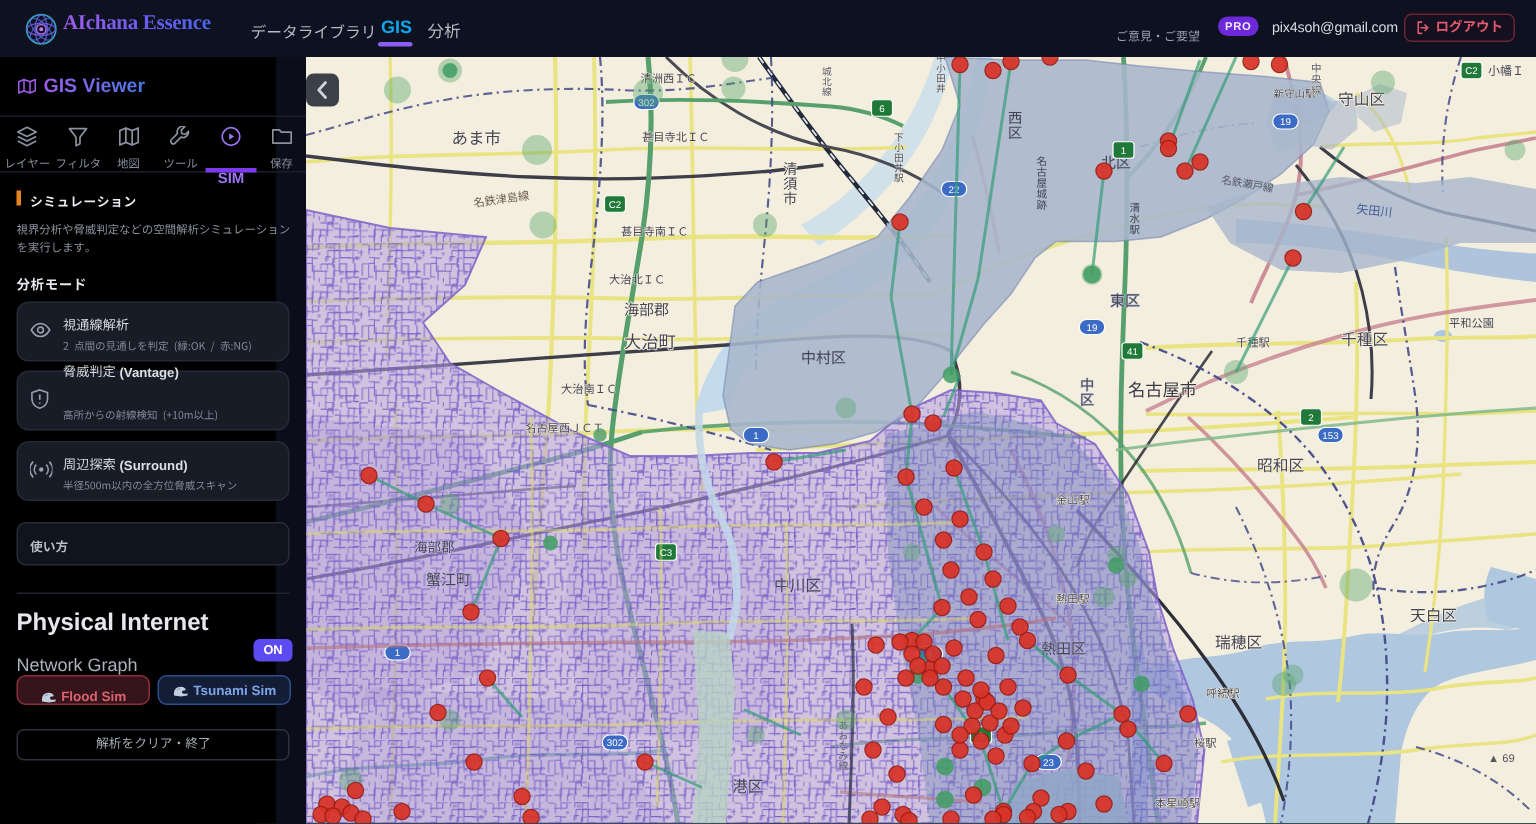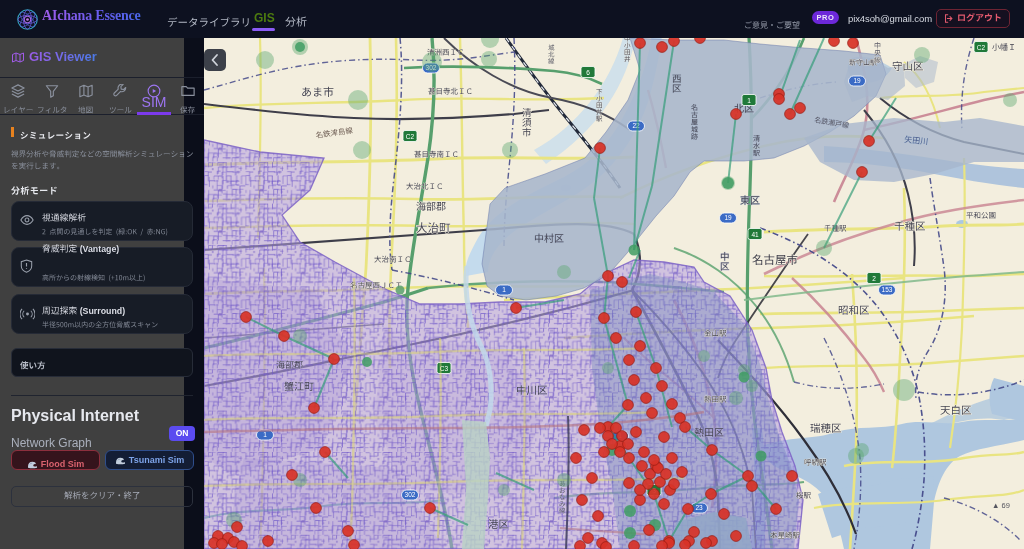--- a/index.html
+++ b/index.html
@@ -1,17 +1,17 @@
 <!DOCTYPE html>
 <html><head><meta charset="utf-8"><style>
 
 * { margin:0; padding:0; box-sizing:border-box; }
 body { width:1024px; height:549px; background:#0b0e1a; font-family:"Liberation Sans",sans-serif; overflow:hidden; position:relative; }
 .nav { position:absolute; left:0; top:0; width:1024px; height:38px; background:#0d1120; display:flex; align-items:center; z-index:5; }
-.side { position:absolute; left:0; top:38px; width:184px; height:511px; background:#404040; z-index:4; }
+.side { position:absolute; left:0; top:38px; width:184px; height:511px; background:#000000; z-index:4; }
 .mapwrap { position:absolute; left:204px; top:38px; width:820px; height:511px; overflow:hidden; background:#86efac; filter:blur(0.35px) saturate(0.97); }
 .brand { font-weight:bold; letter-spacing:0.2px;
   background:linear-gradient(90deg,#a05ce8,#6a5cf0 55%,#4a66e8); -webkit-background-clip:text; background-clip:text; color:transparent;font-family:Liberation Serif, serif; }
 
 </style></head><body>
 <div class="nav">
 <svg width="23" height="23" viewBox="0 0 26 26" style="position:absolute;left:16px;top:8px">
       <circle cx="13" cy="13" r="11" fill="none" stroke="#35a9c6" stroke-width="1.3" opacity="0.95"></circle>
       <ellipse cx="13" cy="13" rx="10.6" ry="4.6" fill="none" stroke="#6e5ade" stroke-width="1" opacity="0.85"></ellipse>
       <ellipse cx="13" cy="13" rx="4.6" ry="10.6" fill="none" stroke="#6e5ade" stroke-width="1" opacity="0.85"></ellipse>
@@ -26,21 +26,21 @@
           <use href="#g75" x="0"></use>
           <use href="#g76" x="1000"></use>
           <use href="#g77" x="2000"></use>
           <use href="#g78" x="3000"></use>
           <use href="#g79" x="4000"></use>
           <use href="#g80" x="5000"></use>
           <use href="#g78" x="6000"></use>
           <use href="#g81" x="7000"></use>
         </g>
       </svg></div>
-<div style="position:absolute;left:254px;top:11px;color:#4d7c0f;font-size:12px;font-weight:bold">GIS</div>
+<div style="position:absolute;left:254px;top:11px;color:#0ea5e9;font-size:12px;font-weight:bold">GIS</div>
 <div style="position:absolute;left:252px;top:28px;width:23px;height:2.5px;background:#8b5cf6;border-radius:2px"></div>
 <div style="position:absolute;left:285px;top:13px"><svg width="22.0" height="14.3" style="vertical-align:-0.20em;overflow:visible">
         <g transform="translate(0,9.7) scale(0.01100,-0.01100)" fill="#b6bcc8">
           <use href="#g82" x="0"></use>
           <use href="#g83" x="1000"></use>
         </g>
       </svg></div>
 <div style="position:absolute;left:744px;top:14px"><svg width="56.0" height="10.4" style="vertical-align:-0.20em;overflow:visible">
         <g transform="translate(0,7.0) scale(0.00800,-0.00800)" fill="#9aa0ae">
           <use href="#g84" x="0"></use>
@@ -124,21 +124,21 @@
               <use href="#g76" x="1000"></use>
               <use href="#g99" x="2000"></use>
             </g>
           </svg></div>
 </div>
 <div style="position:absolute;left:137px;top:3px;width:34px;text-align:center">
 <svg width="14" height="14" viewBox="0 0 16 16" style="display:block;margin:0 auto">
           <circle cx="8" cy="8" r="6.7" fill="none" stroke="#9d75f2" stroke-width="1.3"></circle>
           <path d="M6.6,5.6 L10.4,8 L6.6,10.4 Z" fill="#9d75f2"></path>
         </svg>
-<div style="font-size:14px;color:#9d75f2;font-weight:normal;margin-top:0;line-height:9px">SIM</div>
+<div style="font-size:10px;color:#9d75f2;font-weight:bold;margin-top:17px;line-height:9px">SIM</div>
 </div>
 <div style="position:absolute;left:171px;top:3px;width:34px;text-align:center">
 <svg width="14" height="14" viewBox="0 0 16 16" style="display:block;margin:0 auto">
           <path d="M1,3 L6,3 L7.5,4.7 L15,4.7 L15,13 L1,13 Z" fill="none" stroke="#8b919e" stroke-width="1.3" stroke-linejoin="round"></path>
         </svg>
 <div style="margin-top:1px"><svg width="15.2" height="9.9" style="vertical-align:-0.20em;overflow:visible">
             <g transform="translate(0,6.7) scale(0.00760,-0.00760)" fill="#8b919e">
               <use href="#g103" x="0"></use>
               <use href="#g104" x="1000"></use>
             </g>

